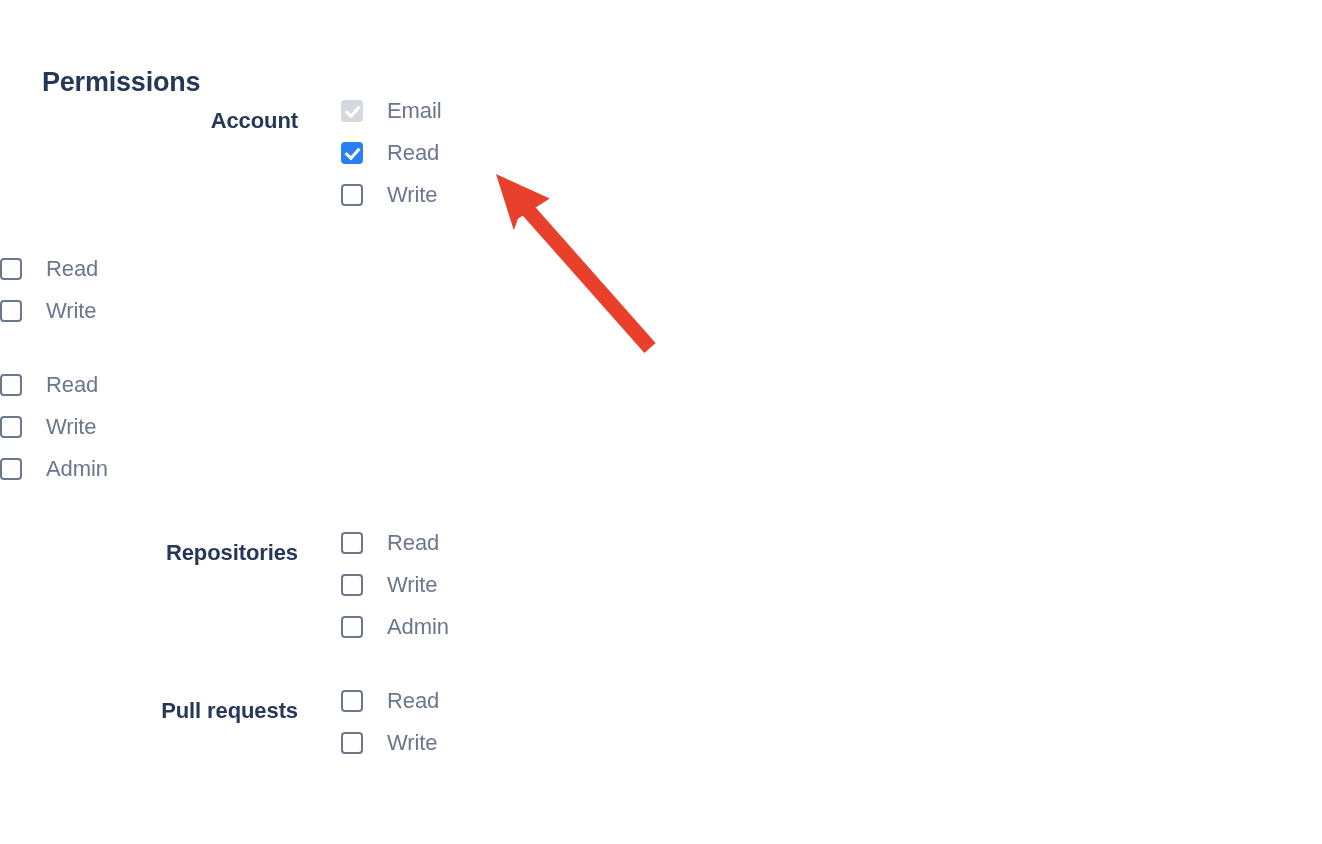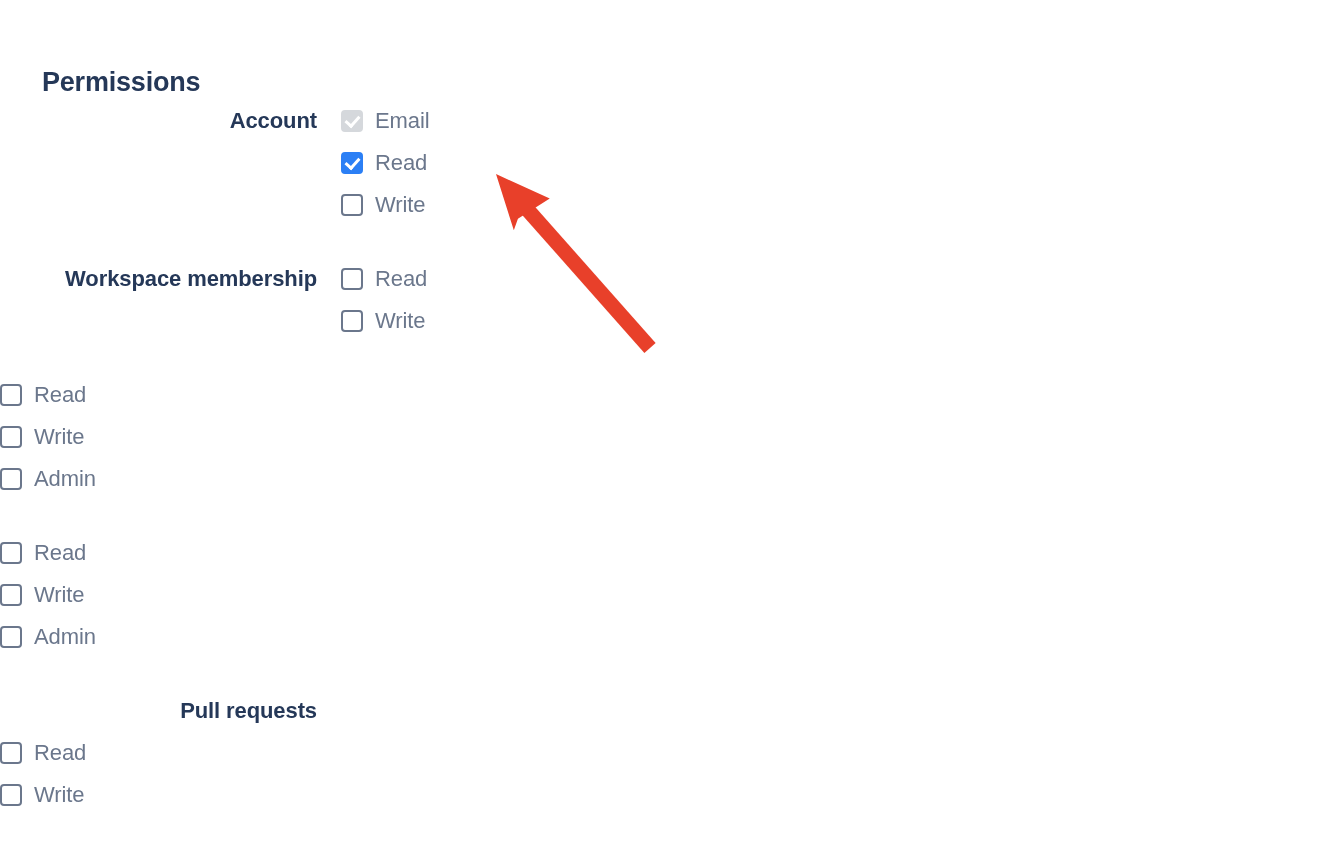--- a/index.html
+++ b/index.html
@@ -40,45 +40,46 @@
     top: 0;
   }
   .perm-column.left  { left: 0px;   width: 661px; }
   .perm-column.right { left: 661px; width: 661px; }
 
   .perm-group {
     display: flex;
     align-items: flex-start;
     margin-bottom: 32px;
   }
-  .perm-group:last-child { margin-bottom: 0; flex-direction: column; }
+  .perm-group:last-child { margin-bottom: 0; }
 
   .group-label {
     text-align: right;
     font-size: 22px;
     font-weight: bold;
     color: #253858;
     line-height: 42px;
     letter-spacing: -0.1px;
     flex: 0 0 auto;
-    padding-right: 24px;
+    padding-right: 43px;
     box-sizing: border-box;
   }
   .perm-column.left  .group-label { width: 341px; }
   .perm-column.right .group-label { width: 911px; }
 
   .options {
     flex: 1 1 auto;
     min-width: 0;
   }
 
   .option-row {
     display: flex;
-    align-items: center;
+    align-items: flex-start;
     height: 42px;
+    gap: 12px;
   }
 
   .cb {
     position: relative;
     width: 22px;
     height: 22px;
     border-radius: 4px;
     box-sizing: border-box;
     flex: 0 0 auto;
     background: #ffffff;
@@ -141,21 +142,20 @@
             <span class="cb checked"></span>
             <span class="option-label">Read</span>
           </label>
           <label class="option-row">
             <span class="cb"></span>
             <span class="option-label">Write</span>
           </label>
         </div>
       </div>
       <div class="perm-group">
-        <div class="group-label">Workspace membership</div>
         <div class="options">
           <label class="option-row">
             <span class="cb"></span>
             <span class="option-label">Read</span>
           </label>
           <label class="option-row">
             <span class="cb"></span>
             <span class="option-label">Write</span>
           </label>
         </div>
@@ -170,20 +170,21 @@
             <span class="cb"></span>
             <span class="option-label">Write</span>
           </label>
           <label class="option-row">
             <span class="cb"></span>
             <span class="option-label">Admin</span>
           </label>
         </div>
       </div>
       <div class="perm-group">
+        <div class="group-label">Repositories</div>
         <div class="options">
           <label class="option-row">
             <span class="cb"></span>
             <span class="option-label">Read</span>
           </label>
           <label class="option-row">
             <span class="cb"></span>
             <span class="option-label">Write</span>
           </label>
           <label class="option-row">

